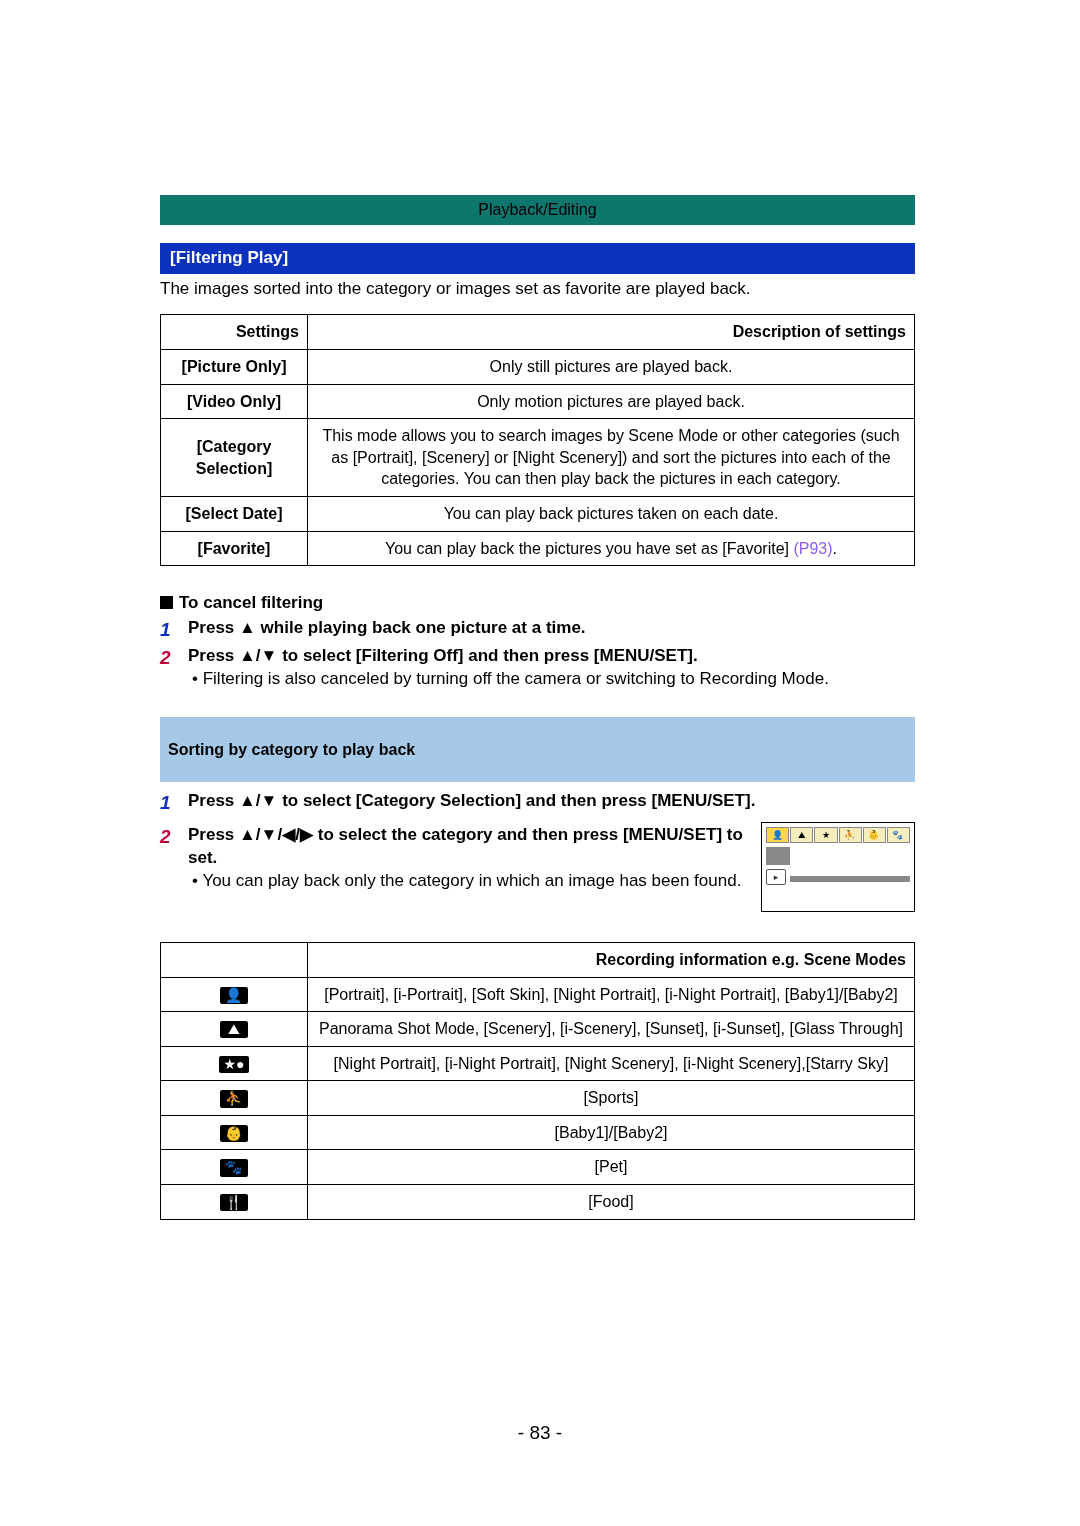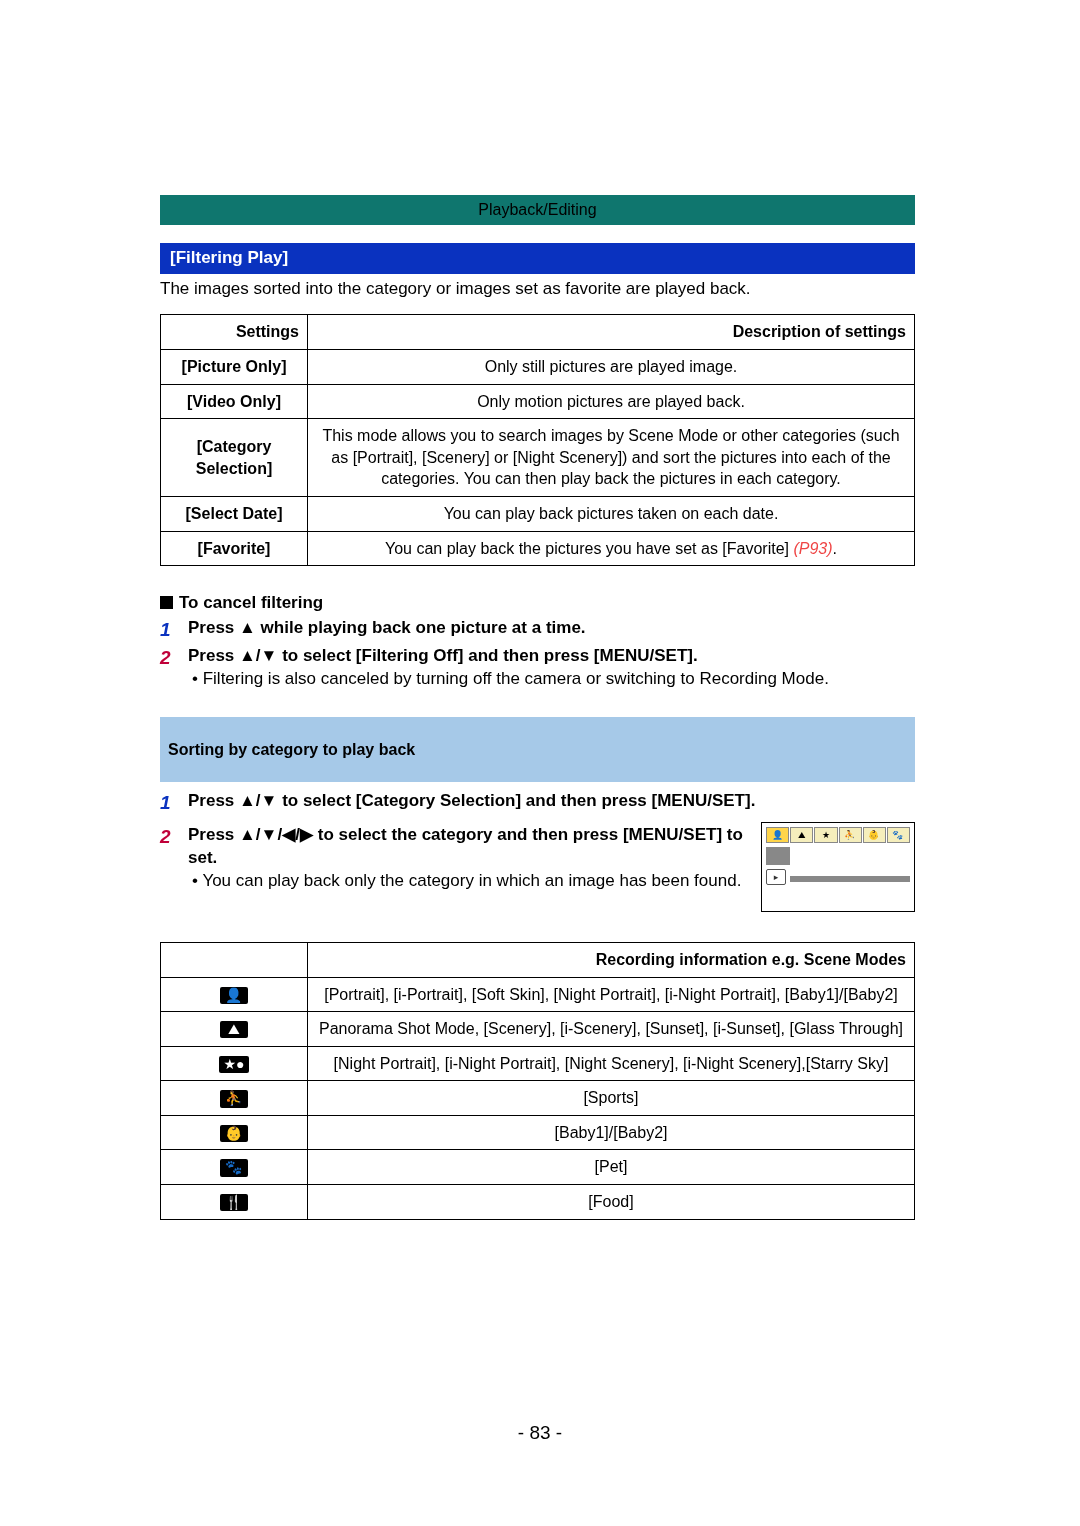--- a/index.html
+++ b/index.html
@@ -48,22 +48,21 @@
     padding: 6px 8px;
     text-align: center;
     vertical-align: middle;
     font-size: 16px;
   }
   th {
     font-weight: bold;
     text-align: right;
   }
   .link {
-    color: #ef4444;
-    font-style: italic;
+    color: #8b5cf6;
   }
   .sub-heading {
     font-weight: bold;
     margin-top: 26px;
   }
   .sub-heading .square {
     display: inline-block;
     width: 13px;
     height: 13px;
     background: #000;
@@ -161,21 +160,21 @@
   <div class="intro">The images sorted into the category or images set as favorite are played back.</div>
 
   <table>
     <tbody>
         <tr>
       <th style="width:130px">Settings</th>
       <th>Description of settings</th>
     </tr>
     <tr>
       <td style="font-weight:bold">[Picture Only]</td>
-      <td>Only still pictures are played image.</td>
+      <td>Only still pictures are played back.</td>
     </tr>
     <tr>
       <td style="font-weight:bold">[Video Only]</td>
       <td>Only motion pictures are played back.</td>
     </tr>
     <tr>
       <td style="font-weight:bold">[Category Selection]</td>
       <td>This mode allows you to search images by Scene Mode or other categories (such as [Portrait], [Scenery] or [Night Scenery]) and sort the pictures into each of the categories. You can then play back the pictures in each category.</td>
     </tr>
     <tr>

